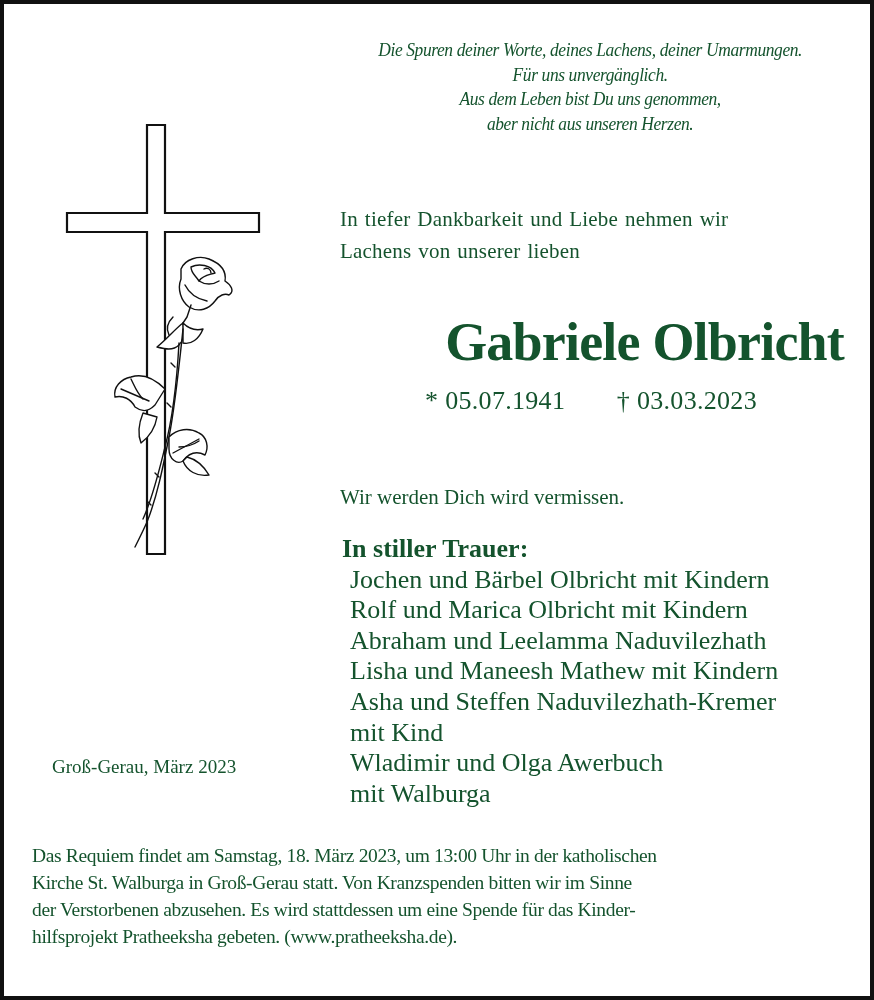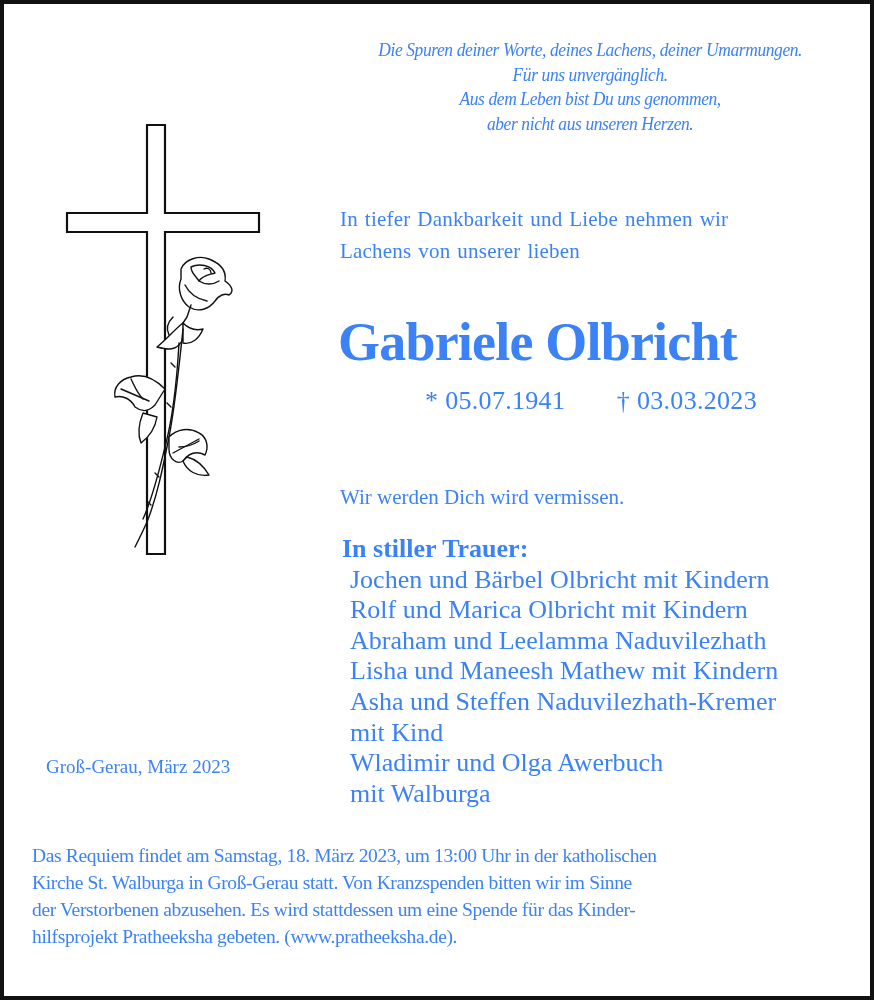--- a/index.html
+++ b/index.html
@@ -1,54 +1,54 @@
 <!DOCTYPE html>
 <html><head>
   <meta charset="utf-8">
   <style>
     html, body { margin: 0; padding: 0; background: #ffffff; }
     body { width: 874px; height: 1000px; position: relative; overflow: hidden; }
     .frame {
       position: absolute; left: 0; top: 0; width: 874px; height: 1000px;
       box-sizing: border-box; border: 4px solid #111111; background: #fff;
-      font-family: "Liberation Serif", "DejaVu Serif", serif; color: #3b82f6;
+      font-family: "Liberation Serif", "DejaVu Serif", serif; color: #14532d;
     }
     .poem {
       position: absolute; left: 300px; top: 34px; width: 590px;
       text-align: center; font-style: italic; font-size: 18px; line-height: 24.5px;
       letter-spacing: -0.4px; transform: scaleX(0.97); transform-origin: left top;
     }
     .poem div { white-space: nowrap; }
     .intro {
       position: absolute; left: 336px; top: 199px; font-size: 21px; line-height: 32px;
       letter-spacing: 0.2px; word-spacing: 1.5px;
     }
     .intro div { white-space: nowrap; }
     .name {
-      position: absolute; left: 334px; top: 303px; width: 506px; text-align: left;
+      position: absolute; left: 334px; top: 303px; width: 506px; text-align: right;
       font-size: 54px; font-weight: bold; letter-spacing: -0.8px; line-height: 70px;
       white-space: nowrap;
     }
     .dates {
       position: absolute; left: 334px; top: 380px; width: 506px; text-align: center;
       font-size: 26px; line-height: 34px; white-space: nowrap; letter-spacing: 0.3px;
     }
     .dates .gap { display: inline-block; width: 38px; }
     .miss {
       position: absolute; left: 336px; top: 477px; font-size: 21px; line-height: 32px;
       white-space: nowrap;
     }
     .mourners {
       position: absolute; left: 338px; top: 530px; font-size: 26px; line-height: 30.6px;
       font-weight: bold; font-family: "Liberation Serif", "DejaVu Serif", serif;
     }
     .mourners .mline { white-space: nowrap; font-weight: 400; margin-left: 8px; }
     .mourners .mhead { white-space: nowrap; font-weight: 600; }
     .place {
-      position: absolute; left: 42px; top: 749px; font-size: 19px; line-height: 28px;
+      position: absolute; left: 48px; top: 749px; font-size: 19px; line-height: 28px;
       white-space: nowrap;
     }
     .requiem {
       position: absolute; left: 28px; top: 838px; width: 830px; font-size: 19.5px;
       line-height: 27px; letter-spacing: -0.35px;
     }
     .requiem div { white-space: nowrap; }
     .art { position: absolute; left: 55px; top: 113px; width: 220px; height: 445px; }
   </style>
 </head>

